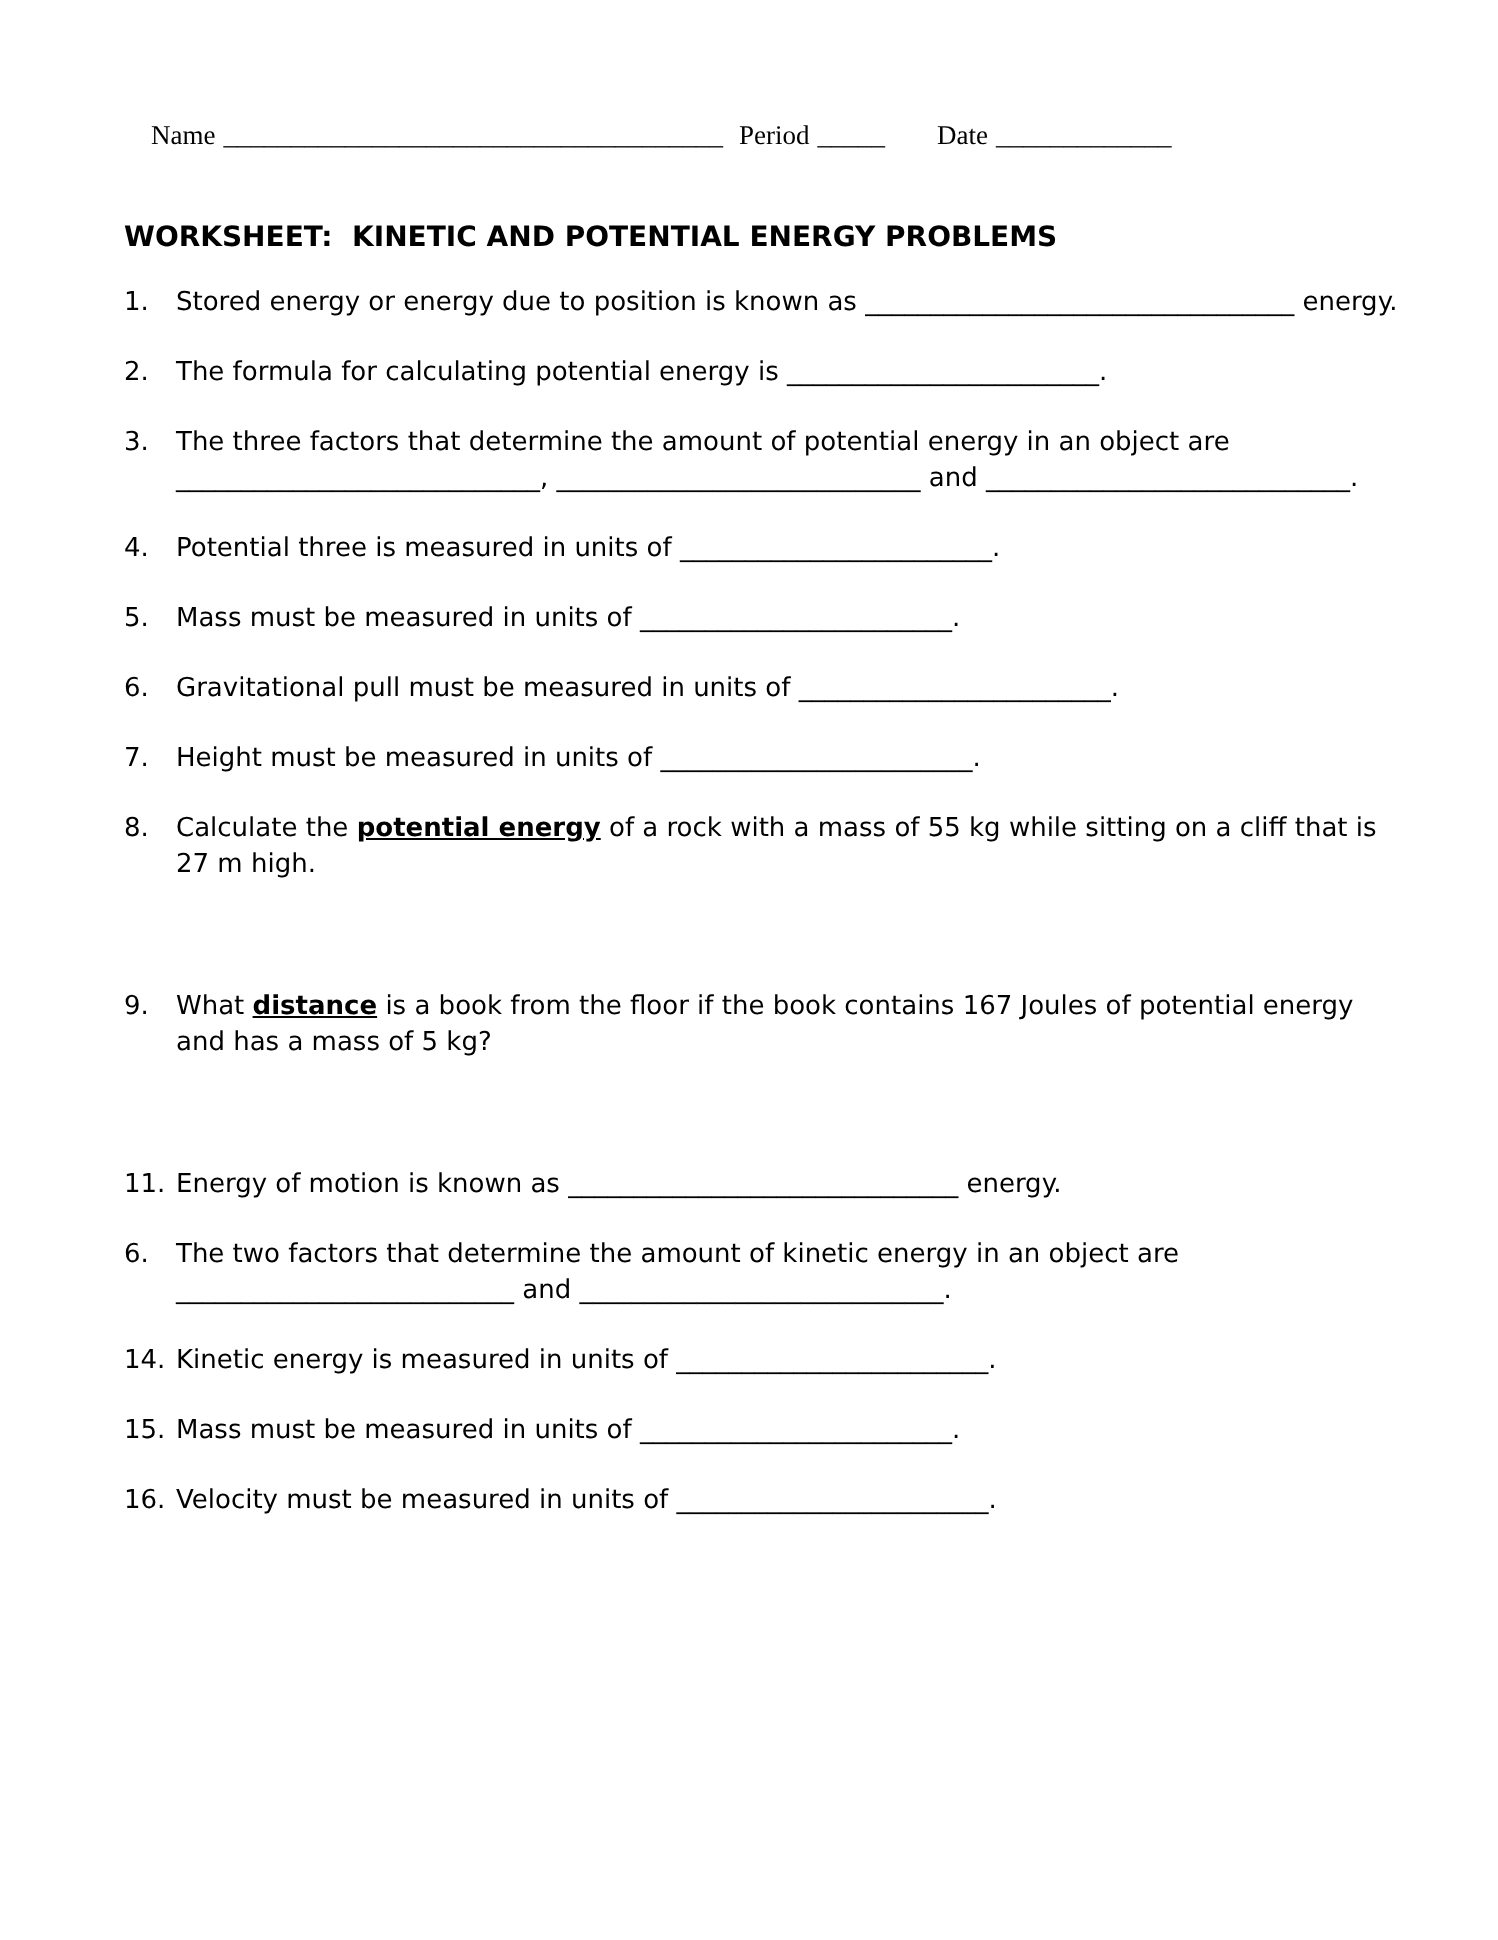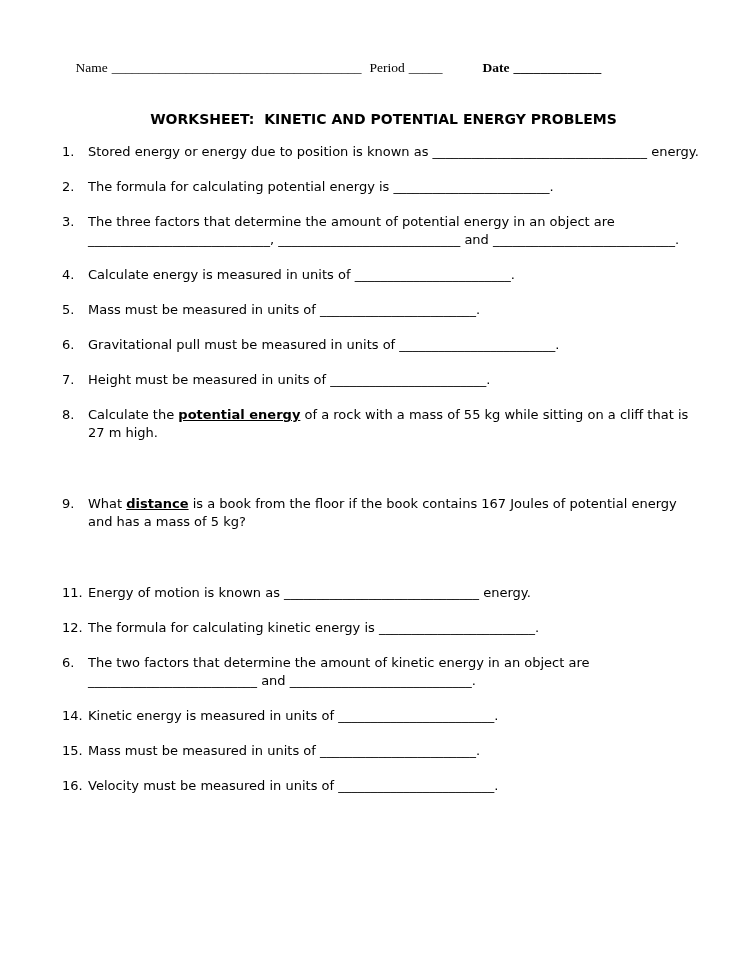--- a/index.html
+++ b/index.html
@@ -16,26 +16,26 @@
   }
   .header {
     font-family: "Liberation Serif", serif;
     font-size: 13.5px;
     line-height: 16px;
     white-space: pre;
     margin-bottom: 18px;
   }
   .hdr-label { margin-right: 4px; }
   .hdr-group-period { margin-left: 8px; margin-top: 28px; }
-  .hdr-group-date { margin-left: 40px; font-weight: bold; }
+  .hdr-group-date { margin-left: 26px; }
   .title {
     font-family: "DejaVu Sans", sans-serif;
     font-size: 14px;
     font-weight: bold;
-    text-align: center;
+    text-align: left;
     white-space: pre;
     line-height: 18px;
     margin-bottom: 15px;
   }
   .question {
     display: flex;
     margin-bottom: 17px;
   }
   .qnum {
     flex: 0 0 26px;
@@ -75,21 +75,21 @@
       <div class="question">
         <span class="qnum">2.</span>
         <span class="qbody"><span>The formula for calculating potential energy is </span><span class="blank">________________________</span><span>.</span></span>
       </div>
       <div class="question">
         <span class="qnum">3.</span>
         <span class="qbody"><span>The three factors that determine the amount of potential energy in an object are </span><span class="blank">____________________________</span><span>, </span><span class="blank">____________________________</span><span> and </span><span class="blank">____________________________</span><span>.</span></span>
       </div>
       <div class="question">
         <span class="qnum">4.</span>
-        <span class="qbody"><span>Calculate energy is measured in units of </span><span class="blank">________________________</span><span>.</span></span>
+        <span class="qbody"><span>Potential three is measured in units of </span><span class="blank">________________________</span><span>.</span></span>
       </div>
       <div class="question">
         <span class="qnum">5.</span>
         <span class="qbody"><span>Mass must be measured in units of </span><span class="blank">________________________</span><span>.</span></span>
       </div>
       <div class="question">
         <span class="qnum">6.</span>
         <span class="qbody"><span>Gravitational pull must be measured in units of </span><span class="blank">________________________</span><span>.</span></span>
       </div>
       <div class="question">
@@ -102,24 +102,20 @@
       </div>
       <div class="question work-space">
         <span class="qnum">9.</span>
         <span class="qbody"><span>What </span><span class="emph">distance</span><span> is a book from the floor if the book contains 167 Joules of potential energy and has a mass of 5 kg?</span></span>
       </div>
       <div class="question">
         <span class="qnum">11.</span>
         <span class="qbody"><span>Energy of motion is known as </span><span class="blank">______________________________</span><span> energy.</span></span>
       </div>
       <div class="question">
-        <span class="qnum">12.</span>
-        <span class="qbody"><span>The formula for calculating kinetic energy is </span><span class="blank">________________________</span><span>.</span></span>
-      </div>
-      <div class="question">
         <span class="qnum">6.</span>
         <span class="qbody"><span>The two factors that determine the amount of kinetic energy in an object are </span><span class="blank">__________________________</span><span> and </span><span class="blank">____________________________</span><span>.</span></span>
       </div>
       <div class="question">
         <span class="qnum">14.</span>
         <span class="qbody"><span>Kinetic energy is measured in units of </span><span class="blank">________________________</span><span>.</span></span>
       </div>
       <div class="question">
         <span class="qnum">15.</span>
         <span class="qbody"><span>Mass must be measured in units of </span><span class="blank">________________________</span><span>.</span></span>

